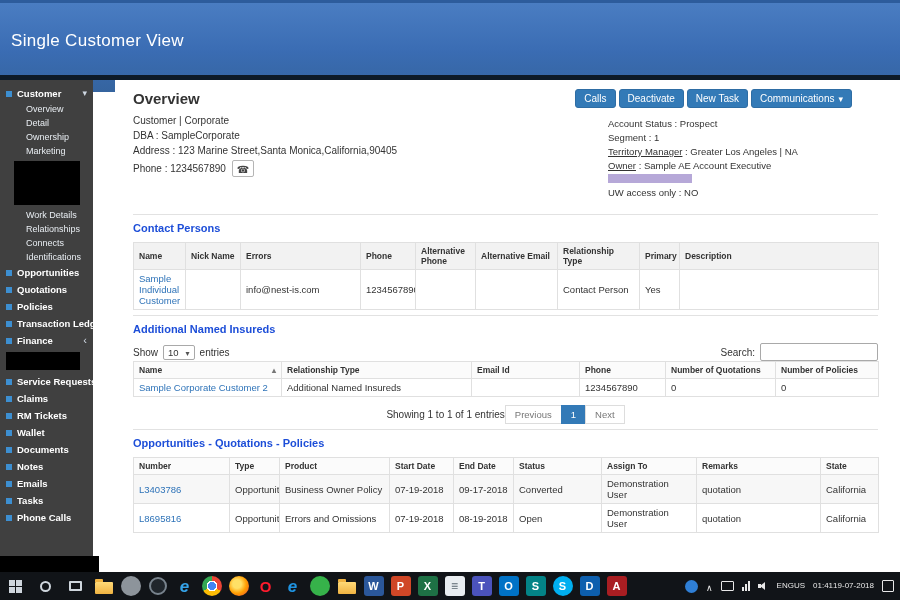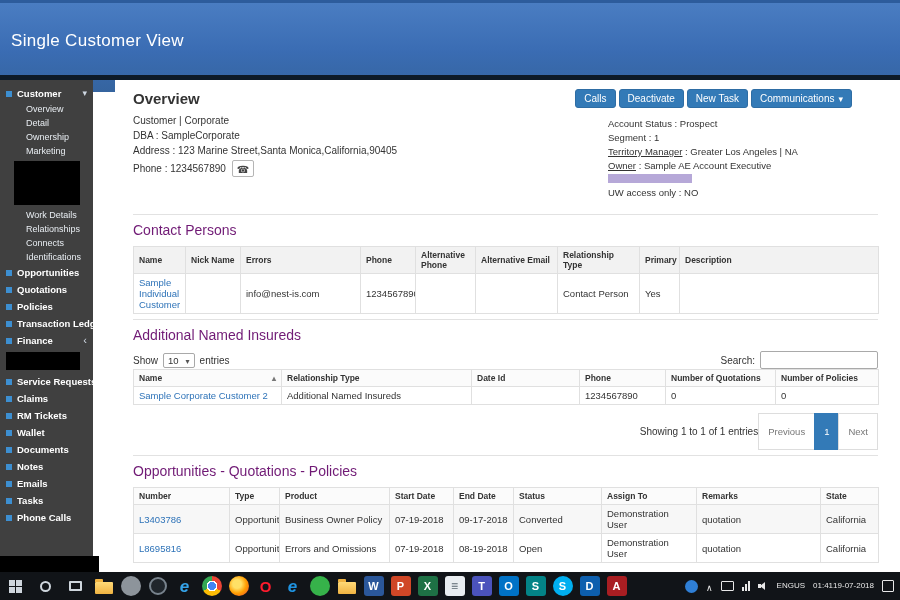--- a/index.html
+++ b/index.html
@@ -39,42 +39,42 @@
   .cust-left p{font-size:10px;margin-bottom:4px}
   .phone-line{display:flex;align-items:center;gap:6px}
   .phone-btn{width:22px;height:17px;background:#fff;border:1px solid #b5b5b5;border-radius:2px;cursor:pointer;display:flex;align-items:center;justify-content:center}
   .phone-icon::after{content:"☎";font-size:10px;color:#444;line-height:1}
   .cust-right{width:262px;font-size:9.5px;padding-top:3px;margin-right:8px}
   .cust-right p{margin-bottom:3px}
   .u{text-decoration:underline;cursor:pointer;color:#333}
   .redact-purple{width:84px;height:9px;background:#b6a8d8;margin:2px 0 4px}
 
   .section{border-top:1px solid #e2e2e2;padding-top:7px;margin-top:5px}
-  .section-title{font-size:14px;font-weight:normal;color:#701a75;margin-bottom:8px}
+  .section-title{font-size:11px;font-weight:bold;color:#1d4ed8;margin-bottom:8px}
 
   table{border-collapse:collapse;width:100%;table-layout:fixed;font-size:9.5px;color:#333}
   .grid th,.grid td{border:1px solid #e0e0e0;padding:3px 5px;text-align:left;vertical-align:middle;overflow:hidden}
   .grid th{font-weight:bold;font-size:8.5px;background:#fbfbfb}
   .cp-table th{background:#f2f2f2}
   .link{color:#2e73b8;text-decoration:none;cursor:pointer}
   .striped{background:#f7f7f7}
   .sortable{position:relative;cursor:pointer}
   .sort-asc{float:right;color:#777}
   .sort-asc::after{content:"▴";font-size:8px}
 
   .tbl-controls{display:flex;justify-content:space-between;align-items:center;margin-bottom:0;font-size:10px}
   .show-group{display:flex;align-items:center;gap:5px}
   .select-box{display:inline-flex;align-items:center;gap:7px;border:1px solid #a9a9a9;border-radius:2px;padding:1px 4px;font-size:9.5px;background:#fff;cursor:pointer}
   .select-caret::after{content:"▾";font-size:8px;color:#555}
   .search-group{display:flex;align-items:center;gap:5px}
   .search-input{width:118px;height:18px;border:1px solid #a9a9a9;border-radius:2px;font-size:10px;padding:0 4px;font-family:inherit}
 
-  .tbl-footer{display:flex;justify-content:flex-end;align-items:center;margin:8px 0 4px;font-size:10px}
+  .tbl-footer{display:flex;justify-content:center;align-items:center;margin:8px 0 4px;font-size:10px}
   .pager{display:flex}
-  .page-btn{border:1px solid #ddd;background:#fff;color:#777;font-size:9.5px;padding:12px 9px;cursor:pointer}
+  .page-btn{border:1px solid #ddd;background:#fff;color:#777;font-size:9.5px;padding:3px 9px;cursor:pointer}
   .page-btn+.page-btn{margin-left:-1px}
   .page-btn.active{background:#337ab7;border-color:#337ab7;color:#fff}
 
   
   .taskbar{position:absolute;left:0;top:572px;width:900px;height:28px;background:#111418;display:flex;align-items:center;justify-content:space-between;z-index:4}
   .tb-left{display:flex;align-items:center;height:100%}
   .tb-btn{width:30px;height:28px;background:transparent;border:none;display:flex;align-items:center;justify-content:center;cursor:pointer}
   .win-grid{display:grid;grid-template-columns:6px 6px;grid-template-rows:6px 6px;gap:1px}
   .win-grid span{background:#cfd6dd}
   .circle-icon{width:11px;height:11px;border:2px solid #cfd6dd;border-radius:50%}
@@ -307,21 +307,21 @@
             <col style="width:110px">
             <col style="width:103px">
         </colgroup>
         <thead>
           <tr>
             <th class="sortable">
               <span>Name</span>
               <span class="sort-asc"></span>
             </th>
             <th class="sortable">Relationship Type</th>
-            <th class="sortable">Date Id</th>
+            <th class="sortable">Email Id</th>
             <th class="sortable">Phone</th>
             <th class="sortable">Number of Quotations</th>
             <th class="sortable">Number of Policies</th>
           </tr>
         </thead>
         <tbody>
           <tr>
             <td><a class="link">Sample Corporate Customer 2</a></td>
             <td>Additional Named Insureds</td>
             <td></td>

